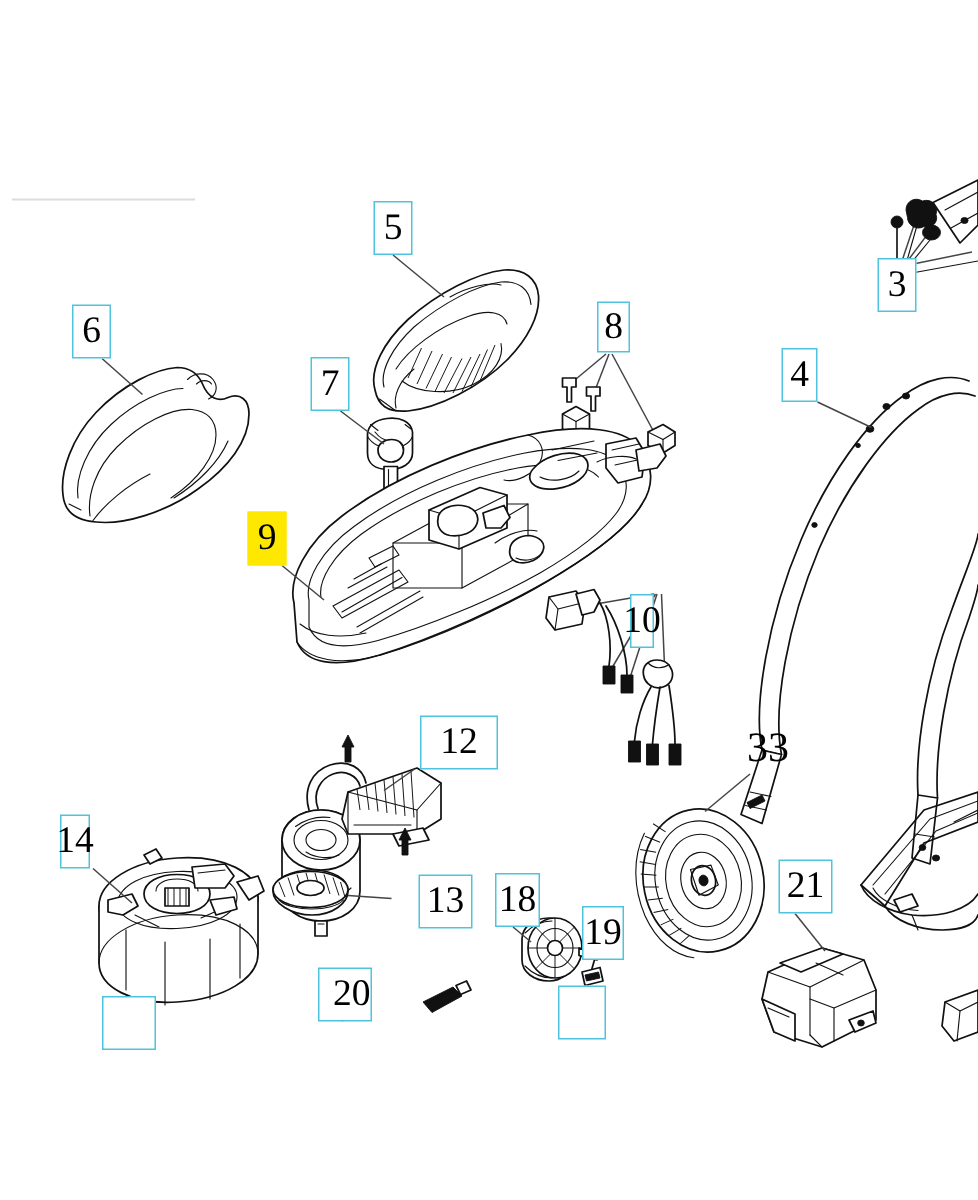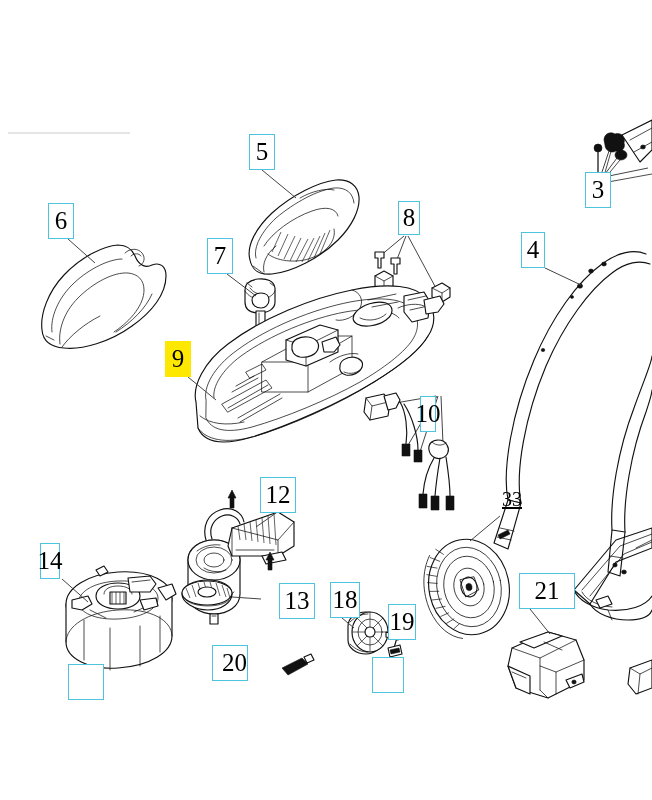--- a/index.html
+++ b/index.html
@@ -26,22 +26,21 @@
     padding:2px 1px 3px 1px;
     z-index:30;
   }
   .label.hl{
     background:#ffe800;
     border-color:#ffe800;
     padding:2px 5px 3px 5px;
   }
   .label.plain{
     background:transparent;border:none;
-    font-size:20px;
-    text-decoration:underline;
+    font-size:28px;
   }
   .label.clip{ overflow:hidden;padding-left:10px; }
 </style>
 </head>
 <body>
 
 <div id="sheet">
 
   <svg id="art" viewBox="0 0 652 800" xmlns="http://www.w3.org/2000/svg">
     <defs>
@@ -463,25 +462,25 @@
 
   <div id="callout-layer">
       <div class="label" style="left: 249px; top: 134px; width: 26px; height: 36px;">5</div>
       <div class="label" style="left: 585px; top: 172px; width: 26px; height: 36px;">3</div>
       <div class="label" style="left: 398px; top: 201px; width: 22px; height: 34px;">8</div>
       <div class="label" style="left: 48px; top: 203px; width: 26px; height: 36px;">6</div>
       <div class="label" style="left: 207px; top: 238px; width: 26px; height: 36px;">7</div>
       <div class="label" style="left: 521px; top: 232px; width: 24px; height: 36px;">4</div>
       <div class="label hl" style="left: 165px; top: 341px; width: 26px; height: 36px;">9</div>
       <div class="label" style="left: 420px; top: 360px; width: 16px; height: 36px; margin-top: 36px;">10</div>
-      <div class="label" style="left: 260px; top: 477px; width: 36px; height: 36px;">12</div>
+      <div class="label" style="left: 280px; top: 477px; width: 52px; height: 36px;">12</div>
       <div class="label" style="left: 40px; top: 543px; width: 20px; height: 36px;">14</div>
       <div class="label plain" style="left: 492px; top: 483px; width: 40px; height: 32px;">33</div>
       <div class="label" style="left: 279px; top: 583px; width: 36px; height: 36px;">13</div>
       <div class="label" style="left: 330px; top: 582px; width: 30px; height: 36px; text-align: center;">18</div>
       <div class="label" style="left: 388px; top: 604px; width: 28px; height: 36px;">19</div>
-      <div class="label" style="left: 519px; top: 573px; width: 56px; height: 36px;">21</div>
+      <div class="label" style="left: 519px; top: 573px; width: 36px; height: 36px;">21</div>
       <div class="label clip" style="left: 212px; top: 645px; width: 36px; height: 36px;">20</div>
       <div class="label clip" style="left: 68px; top: 664px; width: 36px; height: 36px;"></div>
       <div class="label clip" style="left: 372px; top: 657px; width: 32px; height: 36px;"></div>
     </div>
 
 </div>
 
 </body></html>

